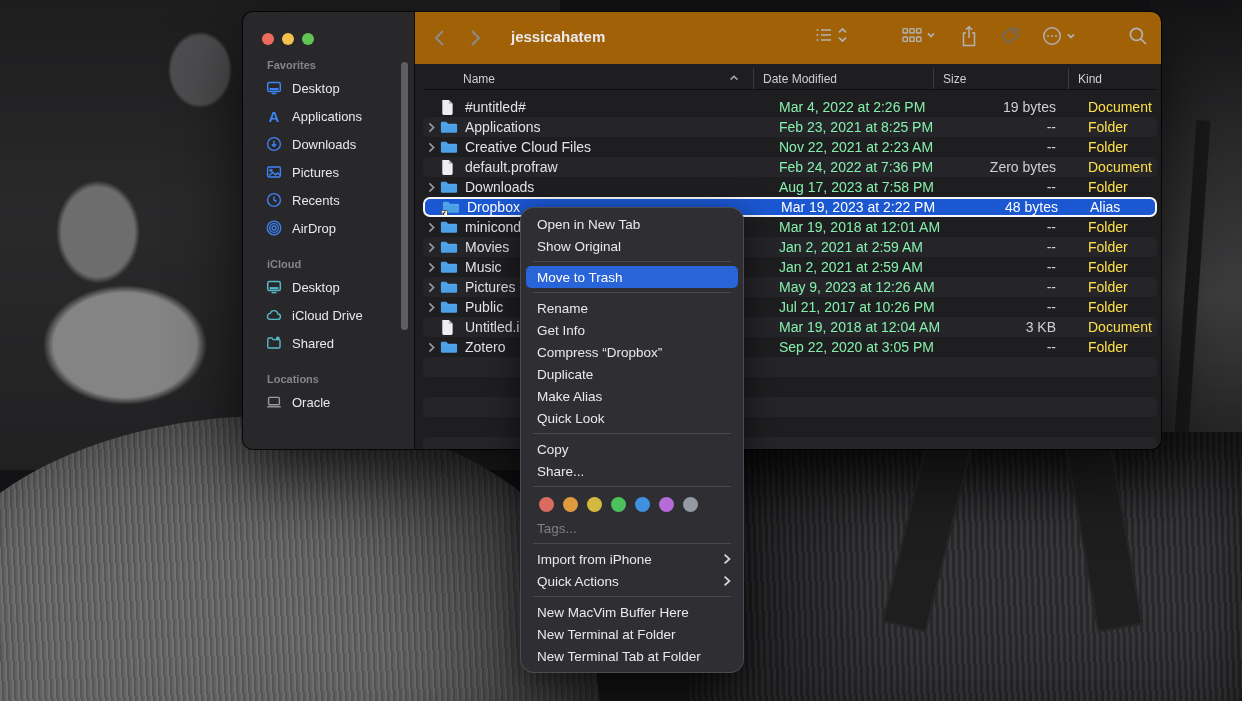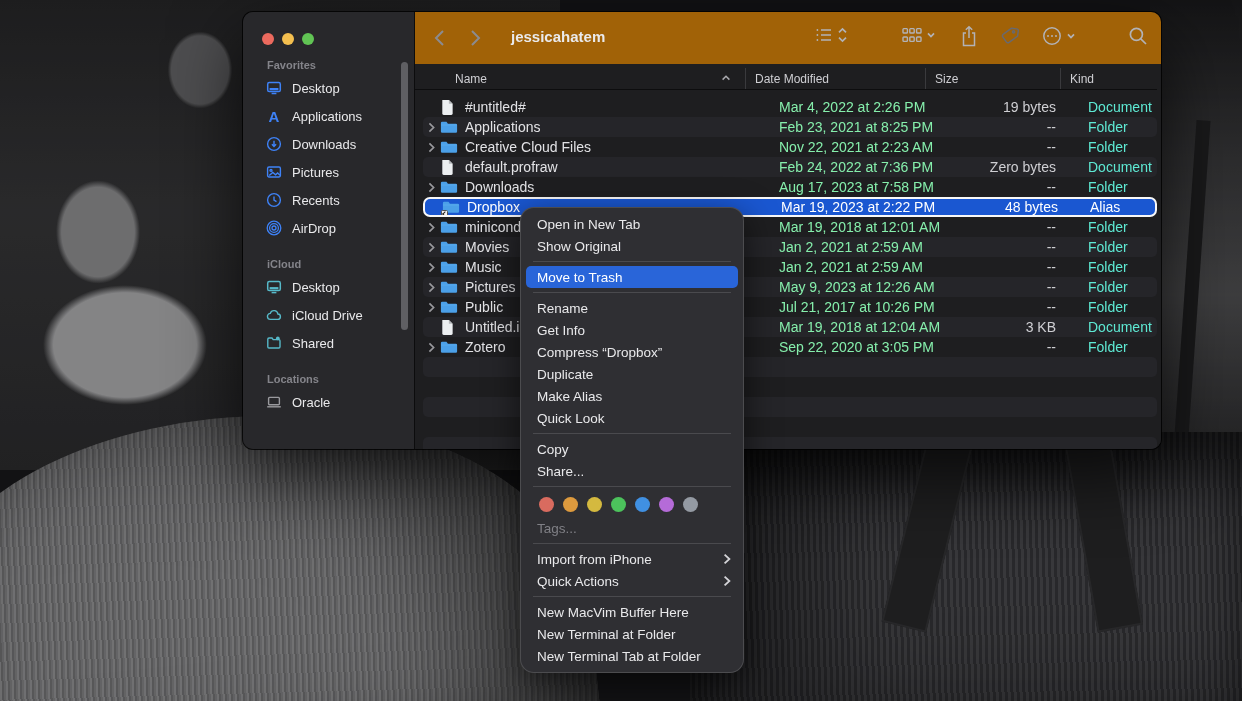--- a/index.html
+++ b/index.html
@@ -64,37 +64,37 @@
   .app-a { font-weight:700; font-size:15px; line-height:1; }
 
   .mainbar { position:absolute; left:172px; top:0; right:0; height:52px; background:#a16207; }
   .nav-btn { position:absolute; top:14px; width:24px; height:24px; display:flex; align-items:center;
     justify-content:center; color:#8b8b90; }
   .tb-title { position:absolute; left:96px; top:16px; font-size:15px; font-weight:700; color:#eaeaec; }
   .tb-ic { position:absolute; top:13px; color:#b2b2b6; display:flex; align-items:center; gap:3px; }
   .tb-ic.dim { color:#69696e; }
 
   .list-area { position:absolute; left:172px; top:52px; right:0; bottom:0; background:#1e1e20; }
-  .cols-header { position:absolute; left:0; right:4px; top:4px; height:22px; display:flex;
+  .cols-header { position:absolute; left:8px; right:4px; top:4px; height:22px; display:flex;
     font-size:12px; color:#cfcfd3; border-bottom:1px solid #0d0d0e; }
   .cols-header .hc { display:flex; align-items:center; }
   .hc-name { flex:0 0 330px; padding-left:40px; position:relative; }
   .hc-date { flex:0 0 180px; padding-left:9px; border-left:1px solid #3a3a3d; }
   .hc-size { flex:0 0 95px;  padding-left:9px; border-left:1px solid #3a3a3d; }
   .hc-kind { flex:1; padding-left:9px; border-left:1px solid #3a3a3d;margin-left:40px; }
   .sort-ind { position:absolute; right:14px; top:6px; color:#a8a8ac; }
 
   .rows { position:absolute; left:8px; right:4px; top:33px; }
   .row { height:20px; display:flex; align-items:center; font-size:14px; color:#e2e2e5;gap:17px; }
   .row.striped { background:#252529; border-radius:5px; }
   .row.selected { background:#1a57d1; border:2px solid #f8f8f8; border-radius:7px; color:#fff; }
   .c-name { flex:0 0 330px; display:flex; align-items:center; overflow:hidden; white-space:nowrap; }
   .c-date { flex:0 0 180px; padding-left:9px; color:#86efac; white-space:nowrap; }
   .c-size { flex:0 0 95px; text-align:right; padding-right:6px; color:#cfcfd3; white-space:nowrap; }
-  .c-kind { flex:1; padding-left:9px; color:#5eead4; white-space:nowrap; }
+  .c-kind { flex:1; padding-left:9px; color:#fde047; white-space:nowrap; }
   .row.selected .c-date, .row.selected .c-size, .row.selected .c-kind { color:#fff; }
   .chev { width:17px; flex:0 0 17px; display:flex; justify-content:center; color:#98989c; }
   .ficon { width:18px; height:15px; flex:0 0 18px; margin-right:7px; position:relative; display:flex;
     align-items:center; }
   .alias-badge { position:absolute; left:-1px; bottom:-2px; width:7px; height:7px; background:#f0f0f2;
     border-radius:1.5px; border:1px solid #555; }
   .alias-badge:after { content:""; position:absolute; left:1px; top:1px; width:3px; height:3px;
     border-left:1.5px solid #222; border-bottom:1.5px solid #222; transform:rotate(45deg); }
 
   

